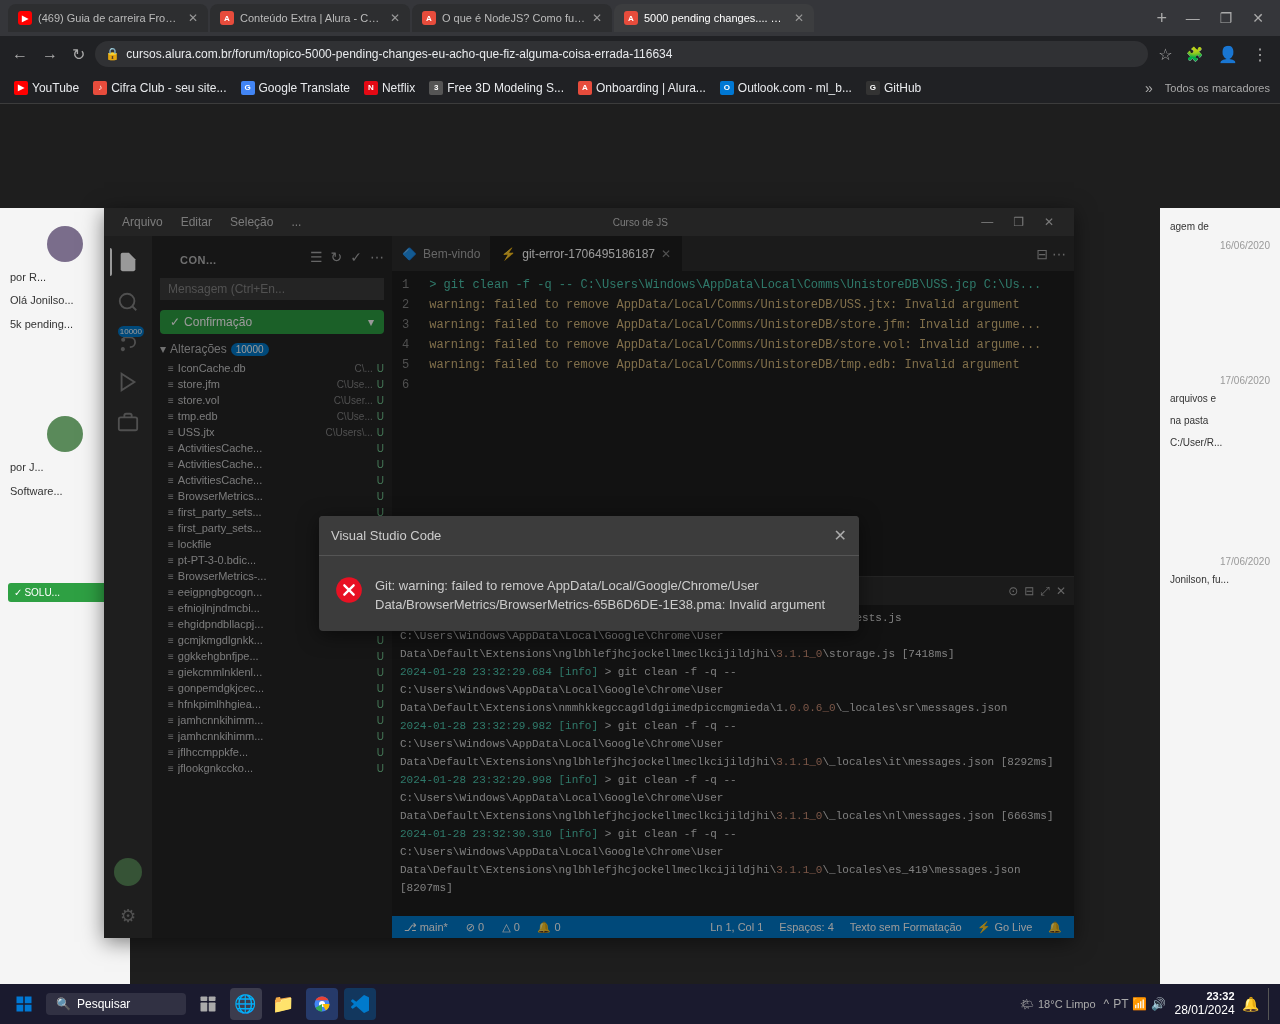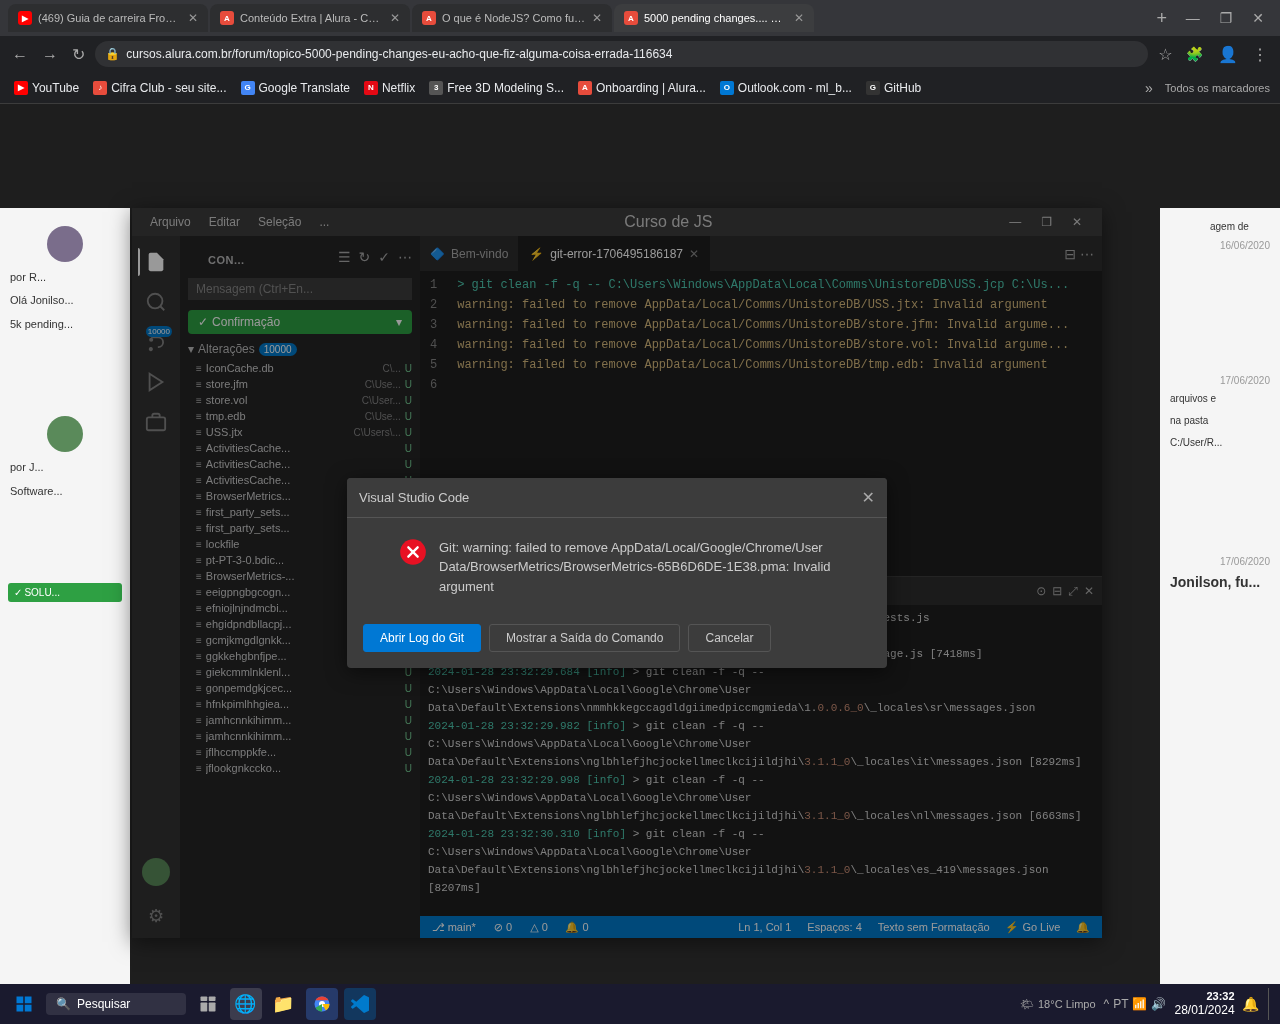--- a/index.html
+++ b/index.html
@@ -25,26 +25,26 @@
     .bookmarks-more { color: #aaa; font-size: 14px; cursor: pointer; margin-left: auto; }
 
     
     .main-area { display: flex; width: 100%; height: calc(1024px - 104px - 40px); position: relative; }
 
     
     .forum-bg { position: absolute; left: 0; top: 0; width: 130px; height: 100%; background: #f5f5f5; overflow: hidden; }
     .forum-right { position: absolute; right: 0; top: 0; width: 120px; height: 100%; background: #f5f5f5; overflow: hidden; }
 
     
-    .vscode-window { position: absolute; left: 132px; top: 0; width: 970px; height: 730px; background: #1e1e1e; display: flex; flex-direction: column; box-shadow: 0 4px 20px rgba(0,0,0,0.5); justify-content: flex-end; }
+    .vscode-window { position: absolute; left: 104px; top: 0; width: 970px; height: 730px; background: #1e1e1e; display: flex; flex-direction: column; box-shadow: 0 4px 20px rgba(0,0,0,0.5); justify-content: flex-end; }
 
     .vscode-titlebar { background: #3c3c3c; height: 28px; display: flex; align-items: center; padding: 0 10px; gap: 0; }
     .vscode-menu { display: flex; gap: 2px; }
     .vscode-menu-item { color: #ccc; font-size: 12px; padding: 2px 8px; cursor: pointer; border-radius: 3px; }
-    .vscode-title { flex: 1; text-align: center; color: #ccc; font-size: 16px; }
+    .vscode-title { flex: 1; text-align: center; color: #ccc; font-size: 10px; }
     .vscode-win-controls { display: flex; gap: 0; }
     .win-ctrl { color: #ccc; font-size: 12px; padding: 2px 10px; cursor: pointer; }
 
     .vscode-body { display: flex; flex: 1; overflow: hidden; }
 
     
     .activity-bar { width: 48px; background: #333333; display: flex; flex-direction: column; align-items: center; padding-top: 8px; gap: 4px; }
     .activity-icon { width: 36px; height: 36px; display: flex; align-items: center; justify-content: center; color: #858585; font-size: 18px; cursor: pointer; border-radius: 4px; position: relative; }
     .activity-icon.active { color: #fff; }
     .activity-icon.active::before { content: ''; position: absolute; left: 0; top: 4px; bottom: 4px; width: 2px; background: #fff; border-radius: 0 2px 2px 0; }
@@ -87,21 +87,21 @@
     .vscode-statusbar { height: 22px; background: #007acc; display: flex; align-items: center; padding: 0 8px; gap: 10px; font-size: 11px; color: #fff; }
     .status-item { display: flex; align-items: center; gap: 3px; cursor: pointer; padding: 0 4px; }
     .status-right { margin-left: auto; display: flex; gap: 8px; }
 
     
     .dialog-overlay { position: absolute; top: 0; left: 0; right: 0; bottom: 0; background: rgba(0,0,0,0.4); z-index: 100; display: flex; align-items: center; justify-content: center; }
     .dialog { background: #3c3c3c; border-radius: 4px; width: 540px; box-shadow: 0 4px 20px rgba(0,0,0,0.5); overflow: hidden; }
     .dialog-titlebar { display: flex; align-items: center; justify-content: space-between; background: #3c3c3c; padding: 10px 12px; border-bottom: 1px solid #555; }
     .dialog-title { color: #ccc; font-size: 13px; }
     .dialog-close { color: #aaa; cursor: pointer; font-size: 16px; }
-    .dialog-body { padding: 20px 16px 16px; display: flex; gap: 12px; align-items: flex-start; margin-left: 36px; }
+    .dialog-body { padding: 20px 16px 16px; display: flex; gap: 12px; align-items: flex-start; }
     .dialog-icon { color: #e81123; font-size: 24px; flex-shrink: 0; }
     .dialog-message { color: #ccc; font-size: 13px; line-height: 1.5; }
     .dialog-buttons { display: flex; gap: 8px; padding: 12px 16px 16px; justify-content: flex-start; }
     .dialog-btn { padding: 6px 16px; border-radius: 3px; font-size: 12px; cursor: pointer; border: 1px solid transparent; }
     .dialog-btn.primary { background: #0078d4; color: #fff; border-color: #0078d4; }
     .dialog-btn.secondary { background: #3c3c3c; color: #ccc; border-color: #555; }
     .dialog-btn.cancel { background: #3c3c3c; color: #ccc; border-color: #555; }
     .forum-text { font-size: 11px; color: #333; padding: 4px 6px; line-height: 1.4; }
     .forum-date { font-size: 10px; color: #999; padding: 2px 6px; }
 
@@ -225,31 +225,31 @@
         <div style="background:#2ea043; color:#fff; padding:4px 6px; font-size:10px; border-radius:3px; margin:4px; display:flex; align-items:center; gap:2px;">
           <span>✓</span>
             <span>SOLU...</span>
         </div>
       </div>
     </div>
   </div>
 
   <div class="forum-right">
     <div style="background:#f5f5f5; height:100%; padding:8px 4px;">
-      <div class="forum-text" style="font-size:10px;margin-left:40px;">agem de</div>
+      <div class="forum-text" style="font-size:10px;">agem de</div>
       <div class="forum-date" style="text-align:right;">16/06/2020</div>
       <div style="margin-top:120px;">
         <div class="forum-date" style="text-align:right;">17/06/2020</div>
         <div class="forum-text" style="font-size:10px;">arquivos e</div>
         <div class="forum-text" style="font-size:10px;">na pasta</div>
         <div class="forum-text" style="font-size:10px;">C:/User/R...</div>
       </div>
       <div style="margin-top:100px;">
         <div class="forum-date" style="text-align:right;">17/06/2020</div>
-        <div class="forum-text" style="font-size:14px;font-weight:bold;">Jonilson, fu...</div>
+        <div class="forum-text" style="font-size:10px;">Jonilson, fu...</div>
       </div>
     </div>
   </div>
 
   <div class="vscode-window">
 
     <div class="vscode-titlebar">
       <div class="vscode-menu">
         <div class="vscode-menu-item">Arquivo</div>
         <div class="vscode-menu-item">Editar</div>
@@ -587,25 +587,20 @@
         </div>
         <div class="dialog-body">
           <div class="dialog-icon">
             <svg width="28" height="28" viewBox="0 0 24 24" fill="none">
               <circle cx="12" cy="12" r="11" fill="#e81123"></circle>
               <path d="M8 8l8 8M16 8l-8 8" stroke="#fff" stroke-width="2" stroke-linecap="round"></path>
             </svg>
           </div>
           <div class="dialog-message">Git: warning: failed to remove AppData/Local/Google/Chrome/User Data/BrowserMetrics/BrowserMetrics-65B6D6DE-1E38.pma: Invalid argument</div>
         </div>
-        <div class="dialog-buttons">
-          <button class="dialog-btn primary">Abrir Log do Git</button>
-          <button class="dialog-btn secondary">Mostrar a Saída do Comando</button>
-          <button class="dialog-btn cancel">Cancelar</button>
-        </div>
       </div>
     </div>
   </div>
 </div>
 
 <div class="taskbar" style="position:fixed; bottom:0; left:0; right:0; height:40px; background:#1a1a2e; display:flex; align-items:center; padding:0 8px; gap:6px; z-index:1000;">
   <div style="width:32px; height:32px; display:flex; align-items:center; justify-content:center; cursor:pointer;">
     <svg width="18" height="18" viewBox="0 0 24 24" fill="#0078d4">
         <rect x="2" y="2" width="9" height="9"></rect>
         <rect x="13" y="2" width="9" height="9"></rect>

